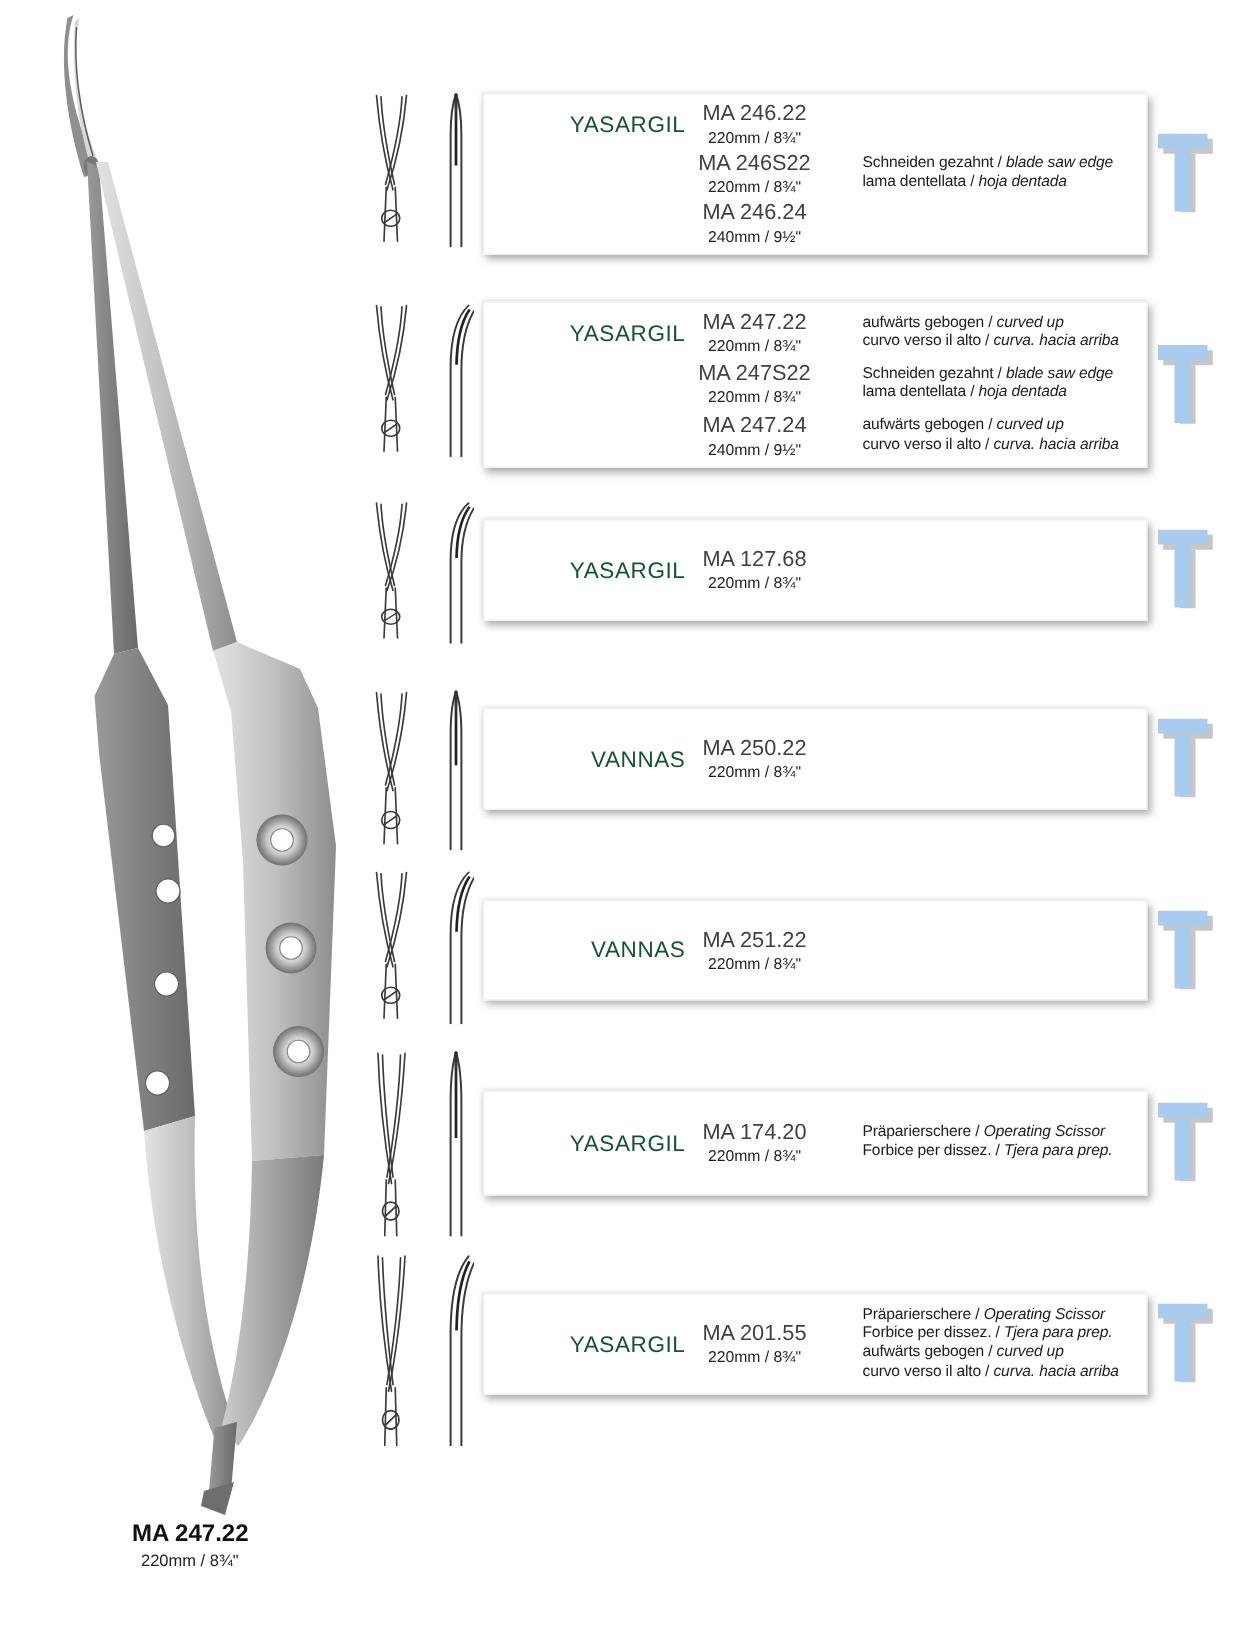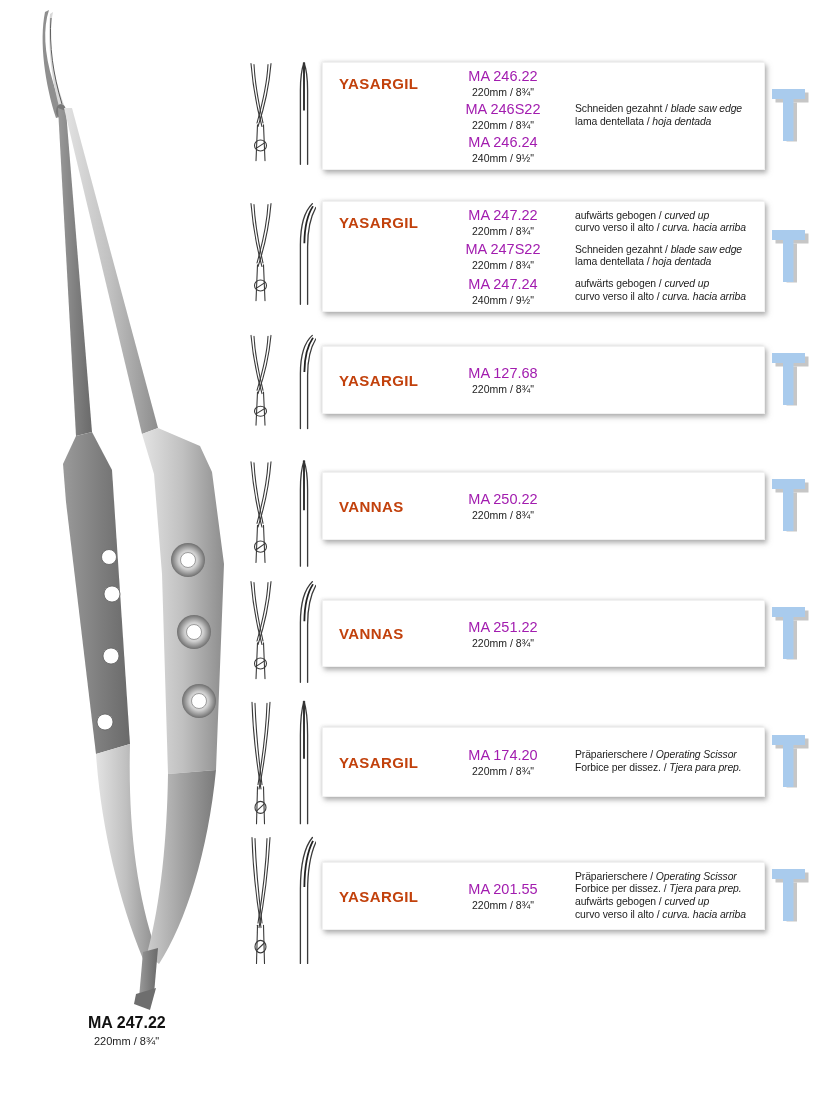--- a/index.html
+++ b/index.html
@@ -14,28 +14,29 @@
     position:absolute;left:322px;width:443px;box-sizing:border-box;
     background:#fff;
     border:1px solid #f1f1f1;
     box-shadow:2px 3px 5px rgba(110,110,110,.55), -1px -1px 3px rgba(170,170,170,.28);
     display:flex;align-items:center;
     padding:3px 8px 3px 16px;
   }
   .card.multi{align-items:stretch}
   .brand{
     width:118px;flex-shrink:0;
-    font-weight:bold;font-size:15px;letter-spacing:.4px;color:#c2410c;
+    font-weight:normal;font-size:15px;letter-spacing:.4px;color:#14532d;
     align-self:center;
+    text-align:right;
   }
   .card.multi .brand{align-self:flex-start;padding-top:9px}
   .items{flex:1;display:flex;flex-direction:column;justify-content:center}
   .item{display:flex;align-items:center;flex:1;min-height:28px}
   .codeblock{width:92px;text-align:center;flex-shrink:0}
-  .code{font-size:14.5px;line-height:17px;white-space:nowrap;color:#a21caf}
+  .code{font-size:14.5px;line-height:17px;white-space:nowrap;color:#404040}
   .size{font-size:10.5px;line-height:12px;margin-top:1px;white-space:nowrap;color:#222}
   .desc{flex:1;padding-left:26px;font-size:10.4px;line-height:12.6px;letter-spacing:-0.1px;color:#1c1c1c}
   .desc-line{white-space:nowrap}
   .desc .it{font-style:italic}
   
   .glyph{position:absolute}
   .ticon{position:absolute;left:772px;width:40px;height:56px}
   
   .footer{position:absolute;left:88px;top:1014px}
   .fcode{font-weight:bold;font-size:16px;color:#111}

